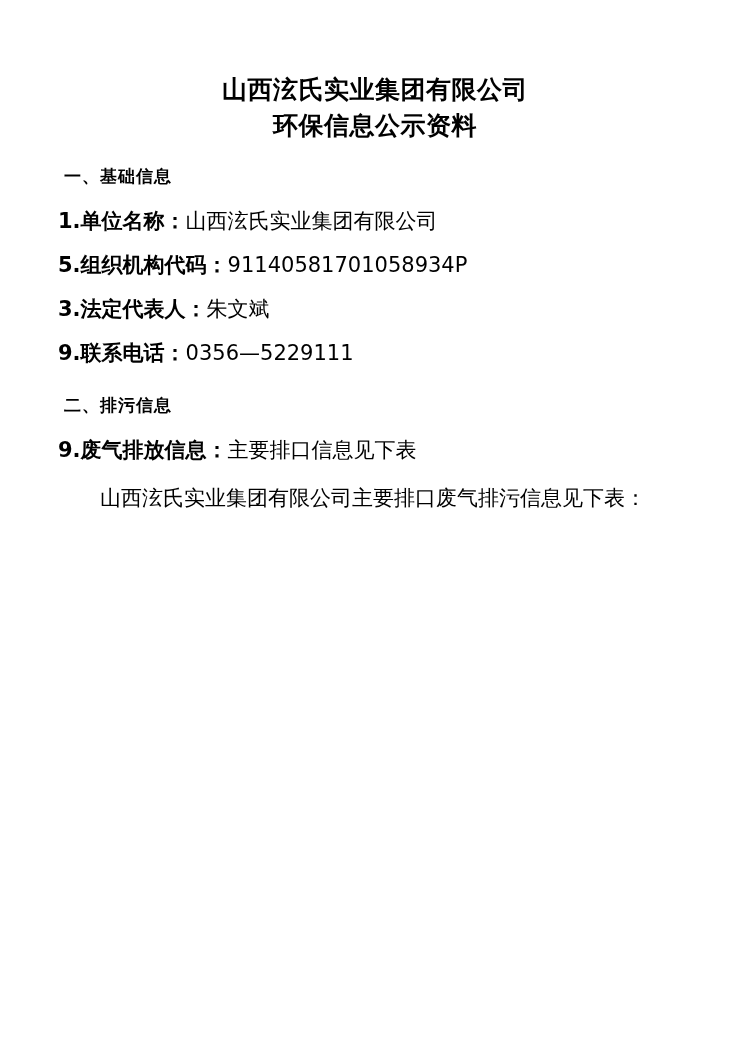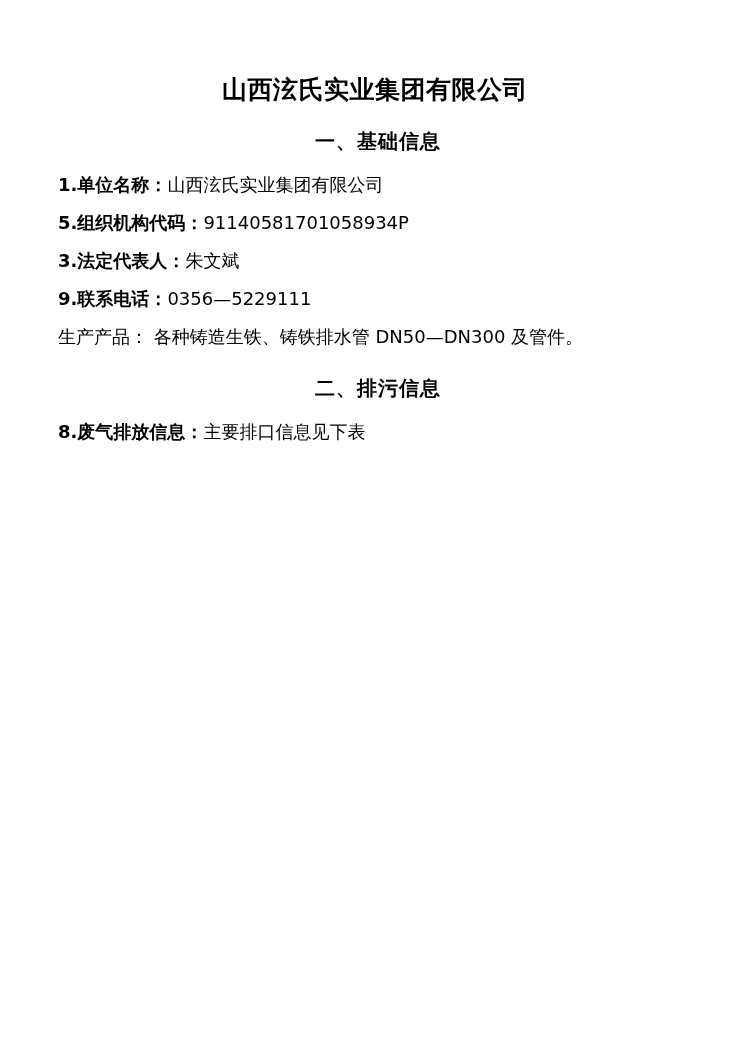--- a/index.html
+++ b/index.html
@@ -26,28 +26,27 @@
     font-size: 25px;
     font-weight: bold;
     line-height: 1.45;
     letter-spacing: 0.5px;
     margin: 0 0 4px 0;
   }
   .doc-title .line2 {
     display: block;
   }
   h2.section-heading {
-    font-size: 20px;
+    font-size: 17px;
     font-weight: bold;
     margin: 20px 0 12px 6px;
     letter-spacing: 1px;
-    text-align: center;
   }
   .para {
-    font-size: 18px;
+    font-size: 21px;
     line-height: 2.0;
     margin: 0 0 2px 0;
     text-align: justify;
   }
   .para .lbl {
     font-weight: bold;
   }
   .para .val {
     font-weight: normal;
   }
@@ -60,20 +59,21 @@
   }
   .spacer-sm { height: 4px; }
 </style>
 </head>
 <body>
 
 <div class="page">
 
   <div class="doc-title">
     <span>山西泫氏实业集团有限公司</span>
+    <span class="line2">环保信息公示资料</span>
   </div>
 
   <h2 class="section-heading">一、基础信息</h2>
 
   <p class="para">
     <span class="lbl">1.单位名称：</span><span class="val">山西泫氏实业集团有限公司</span>
   </p>
 
   <p class="para">
     <span class="lbl">5.组织机构代码：</span><span class="val">91140581701058934P</span>
@@ -84,25 +84,25 @@
   </p>
 
 
   <p class="para">
     <span class="lbl">9.联系电话：</span><span class="val">0356—5229111</span>
   </p>
 
 
 
 
-  <p class="para">生产产品： 各种铸造生铁、铸铁排水管 DN50—DN300 及管件。</p>
 
   <h2 class="section-heading">二、排污信息</h2>
 
 
   <p class="para">
-    <span class="lbl">8.废气排放信息：</span><span class="val">主要排口信息见下表</span>
+    <span class="lbl">9.废气排放信息：</span><span class="val">主要排口信息见下表</span>
   </p>
 
   <div class="spacer-sm"></div>
 
+  <p class="para indent-para">山西泫氏实业集团有限公司主要排口废气排污信息见下表：</p>
 
 </div>
 
 </body></html>

